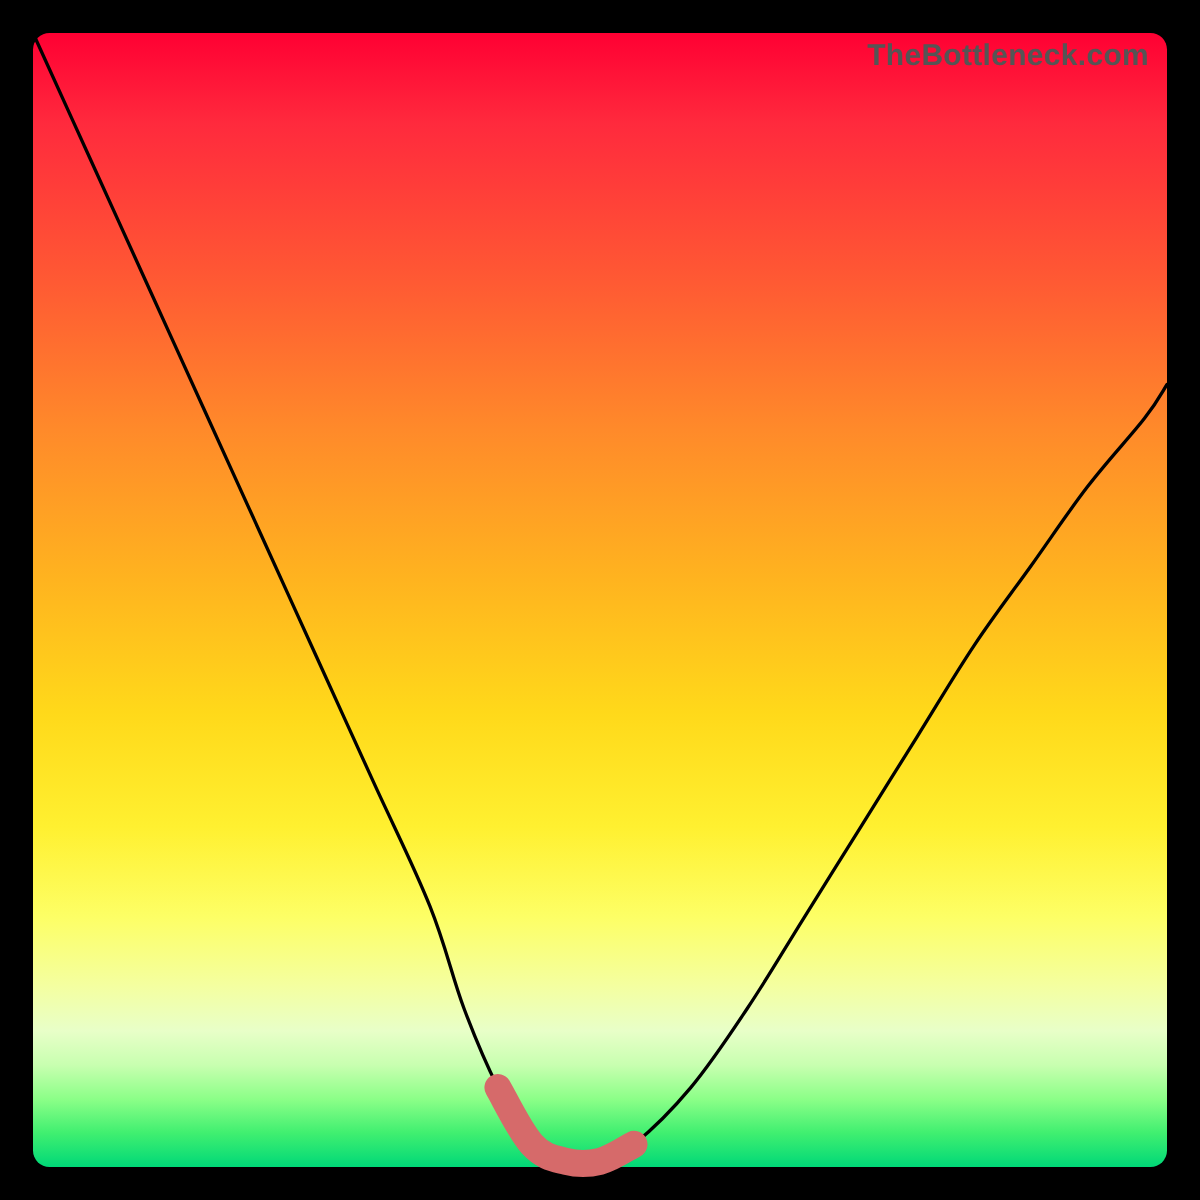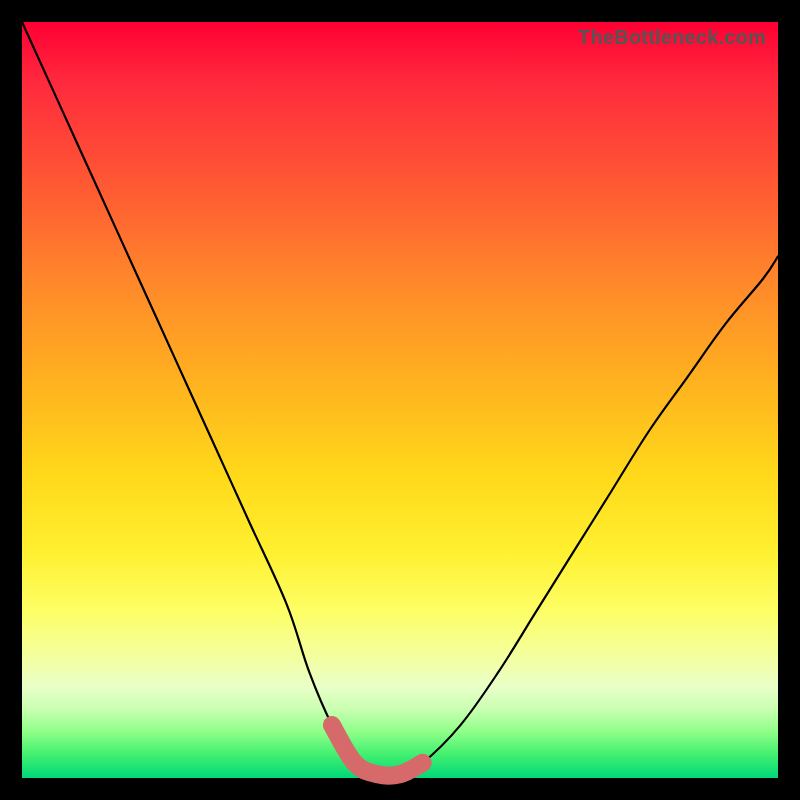--- a/index.html
+++ b/index.html
@@ -34,20 +34,21 @@
       #ffd91a 60%,
       #fff030 70%,
       #fdff66 78%,
       #f4ffa0 84%,
       #e8ffc8 88%,
       #c8ffb0 91%,
       #8cff88 94%,
       #40ef70 97%,
       #00d878 100%
     );
+    border-radius: 11px;
   }
   .watermark {
     position: absolute;
     top: 4px;
     right: 12px;
     color: #555;
     font-size: 20px;
     font-weight: 600;
     letter-spacing: 0.2px;
     user-select: none;

